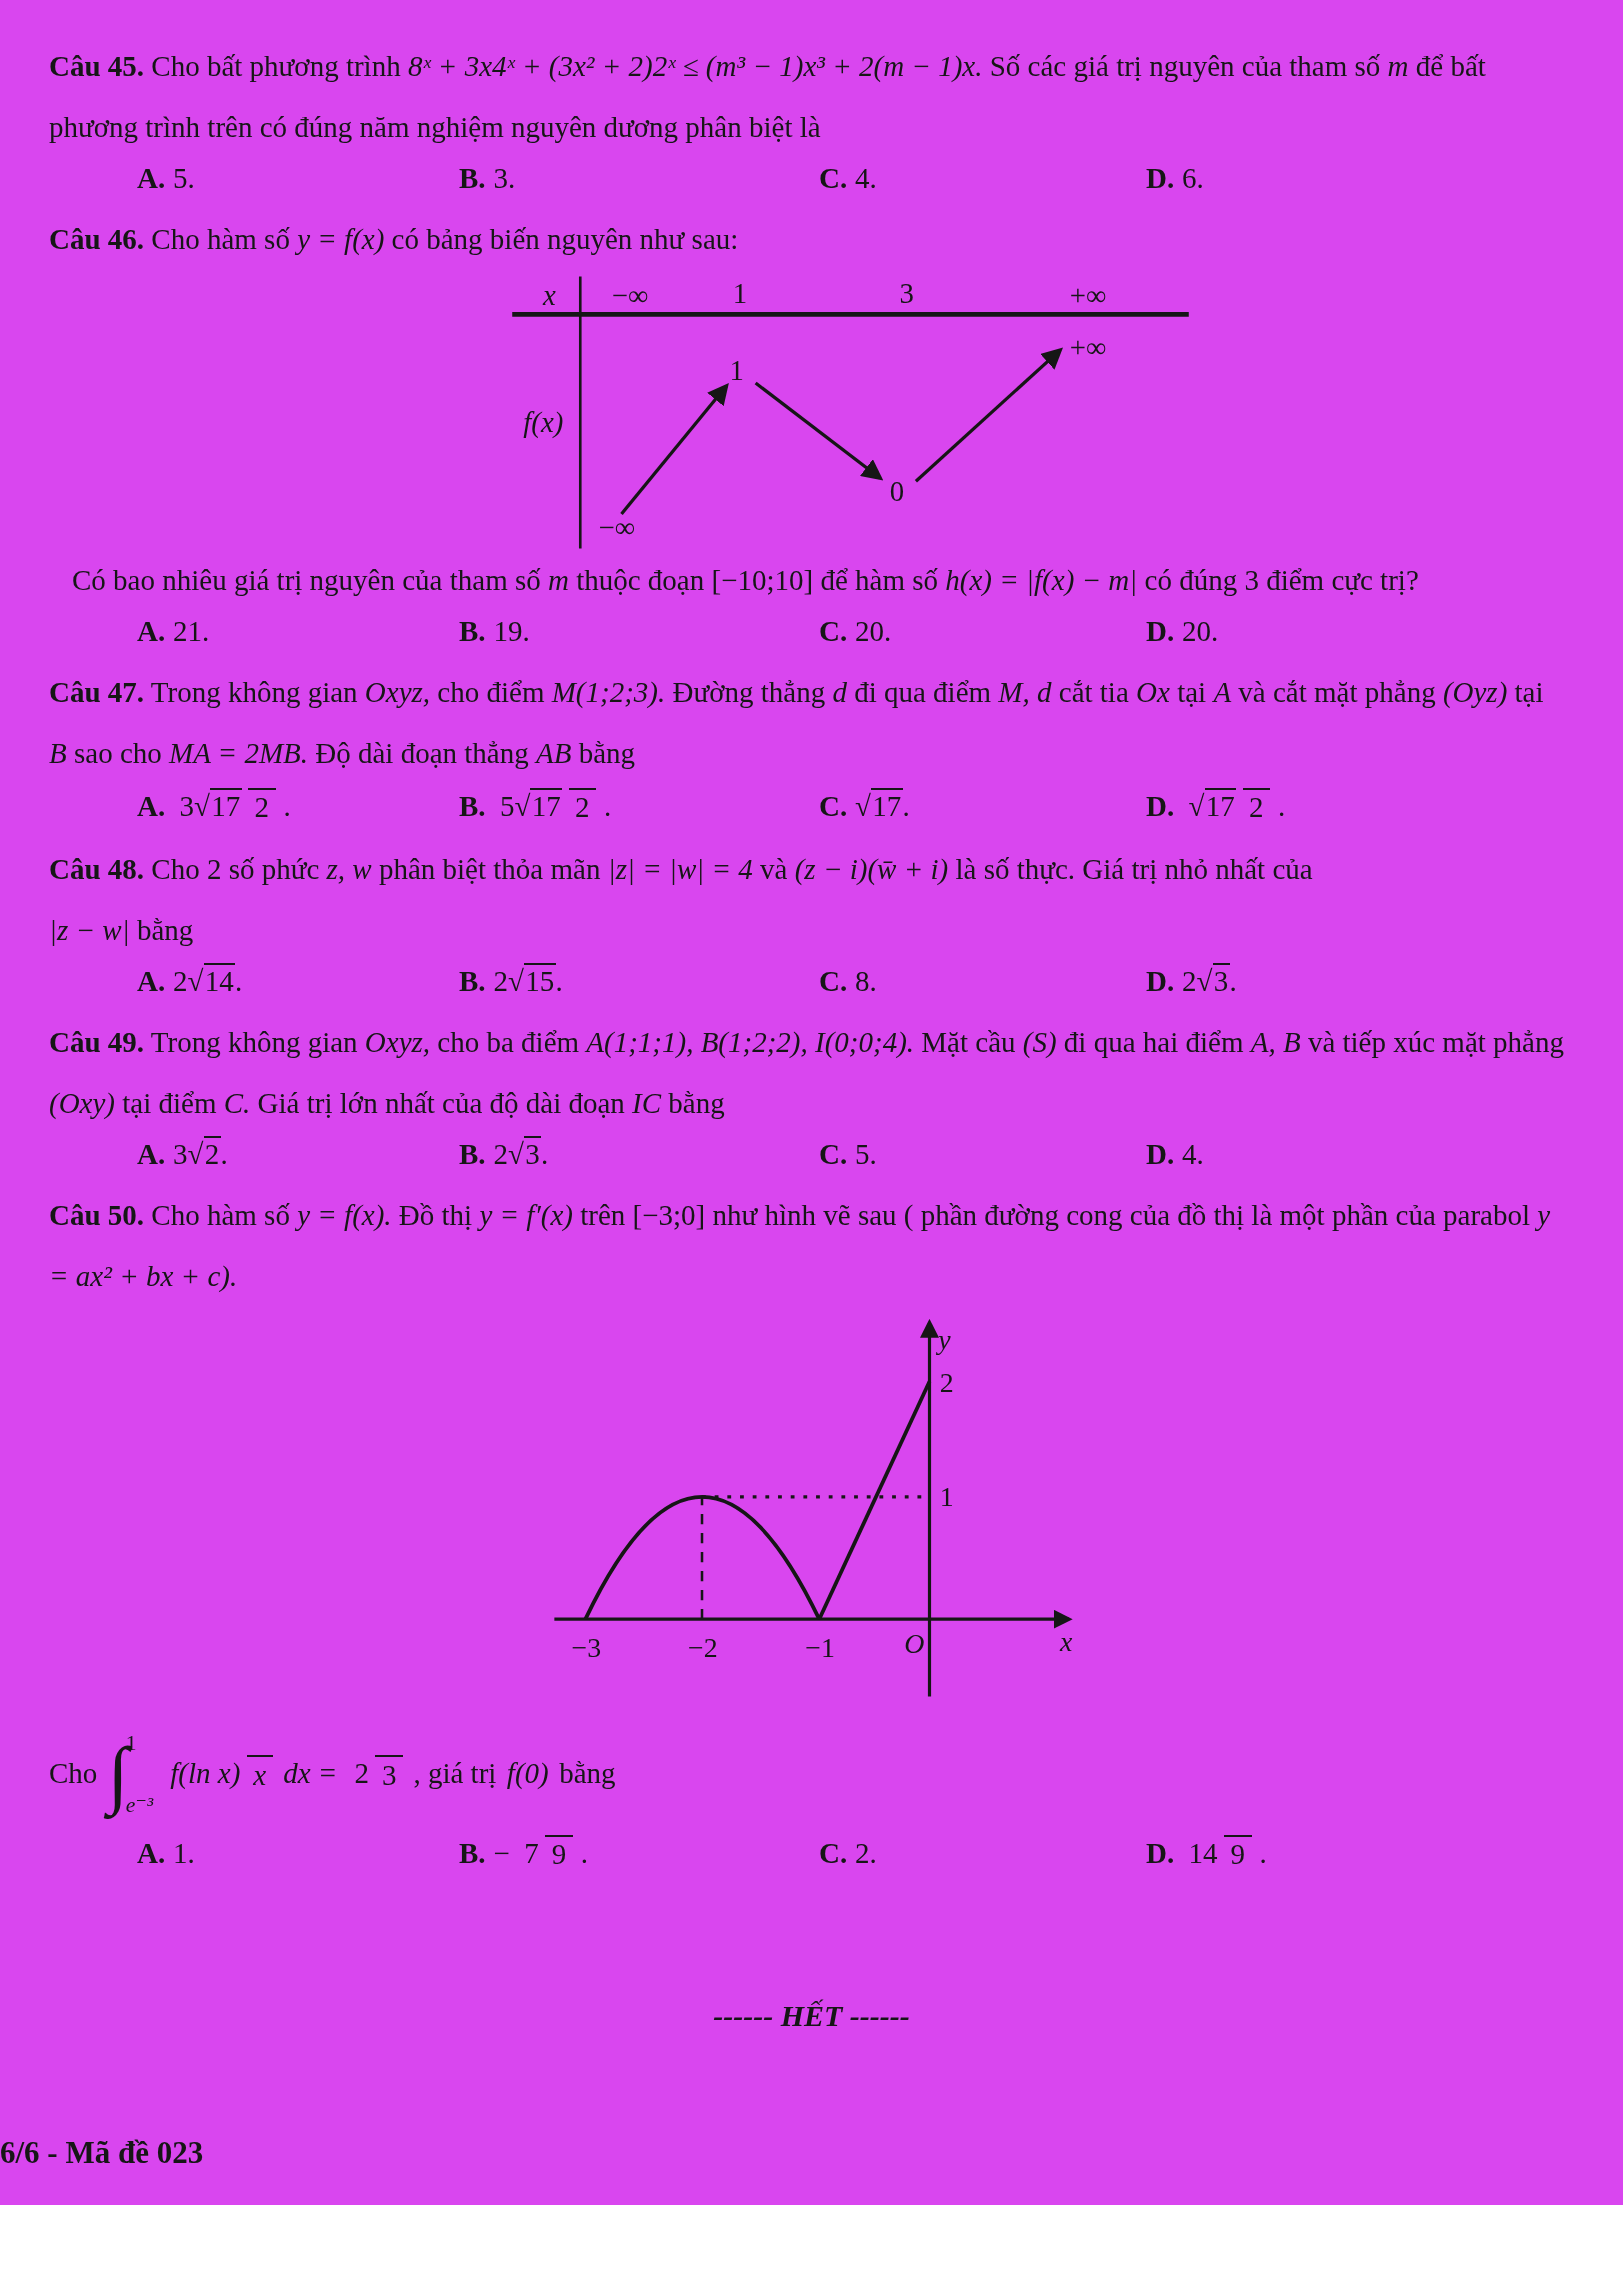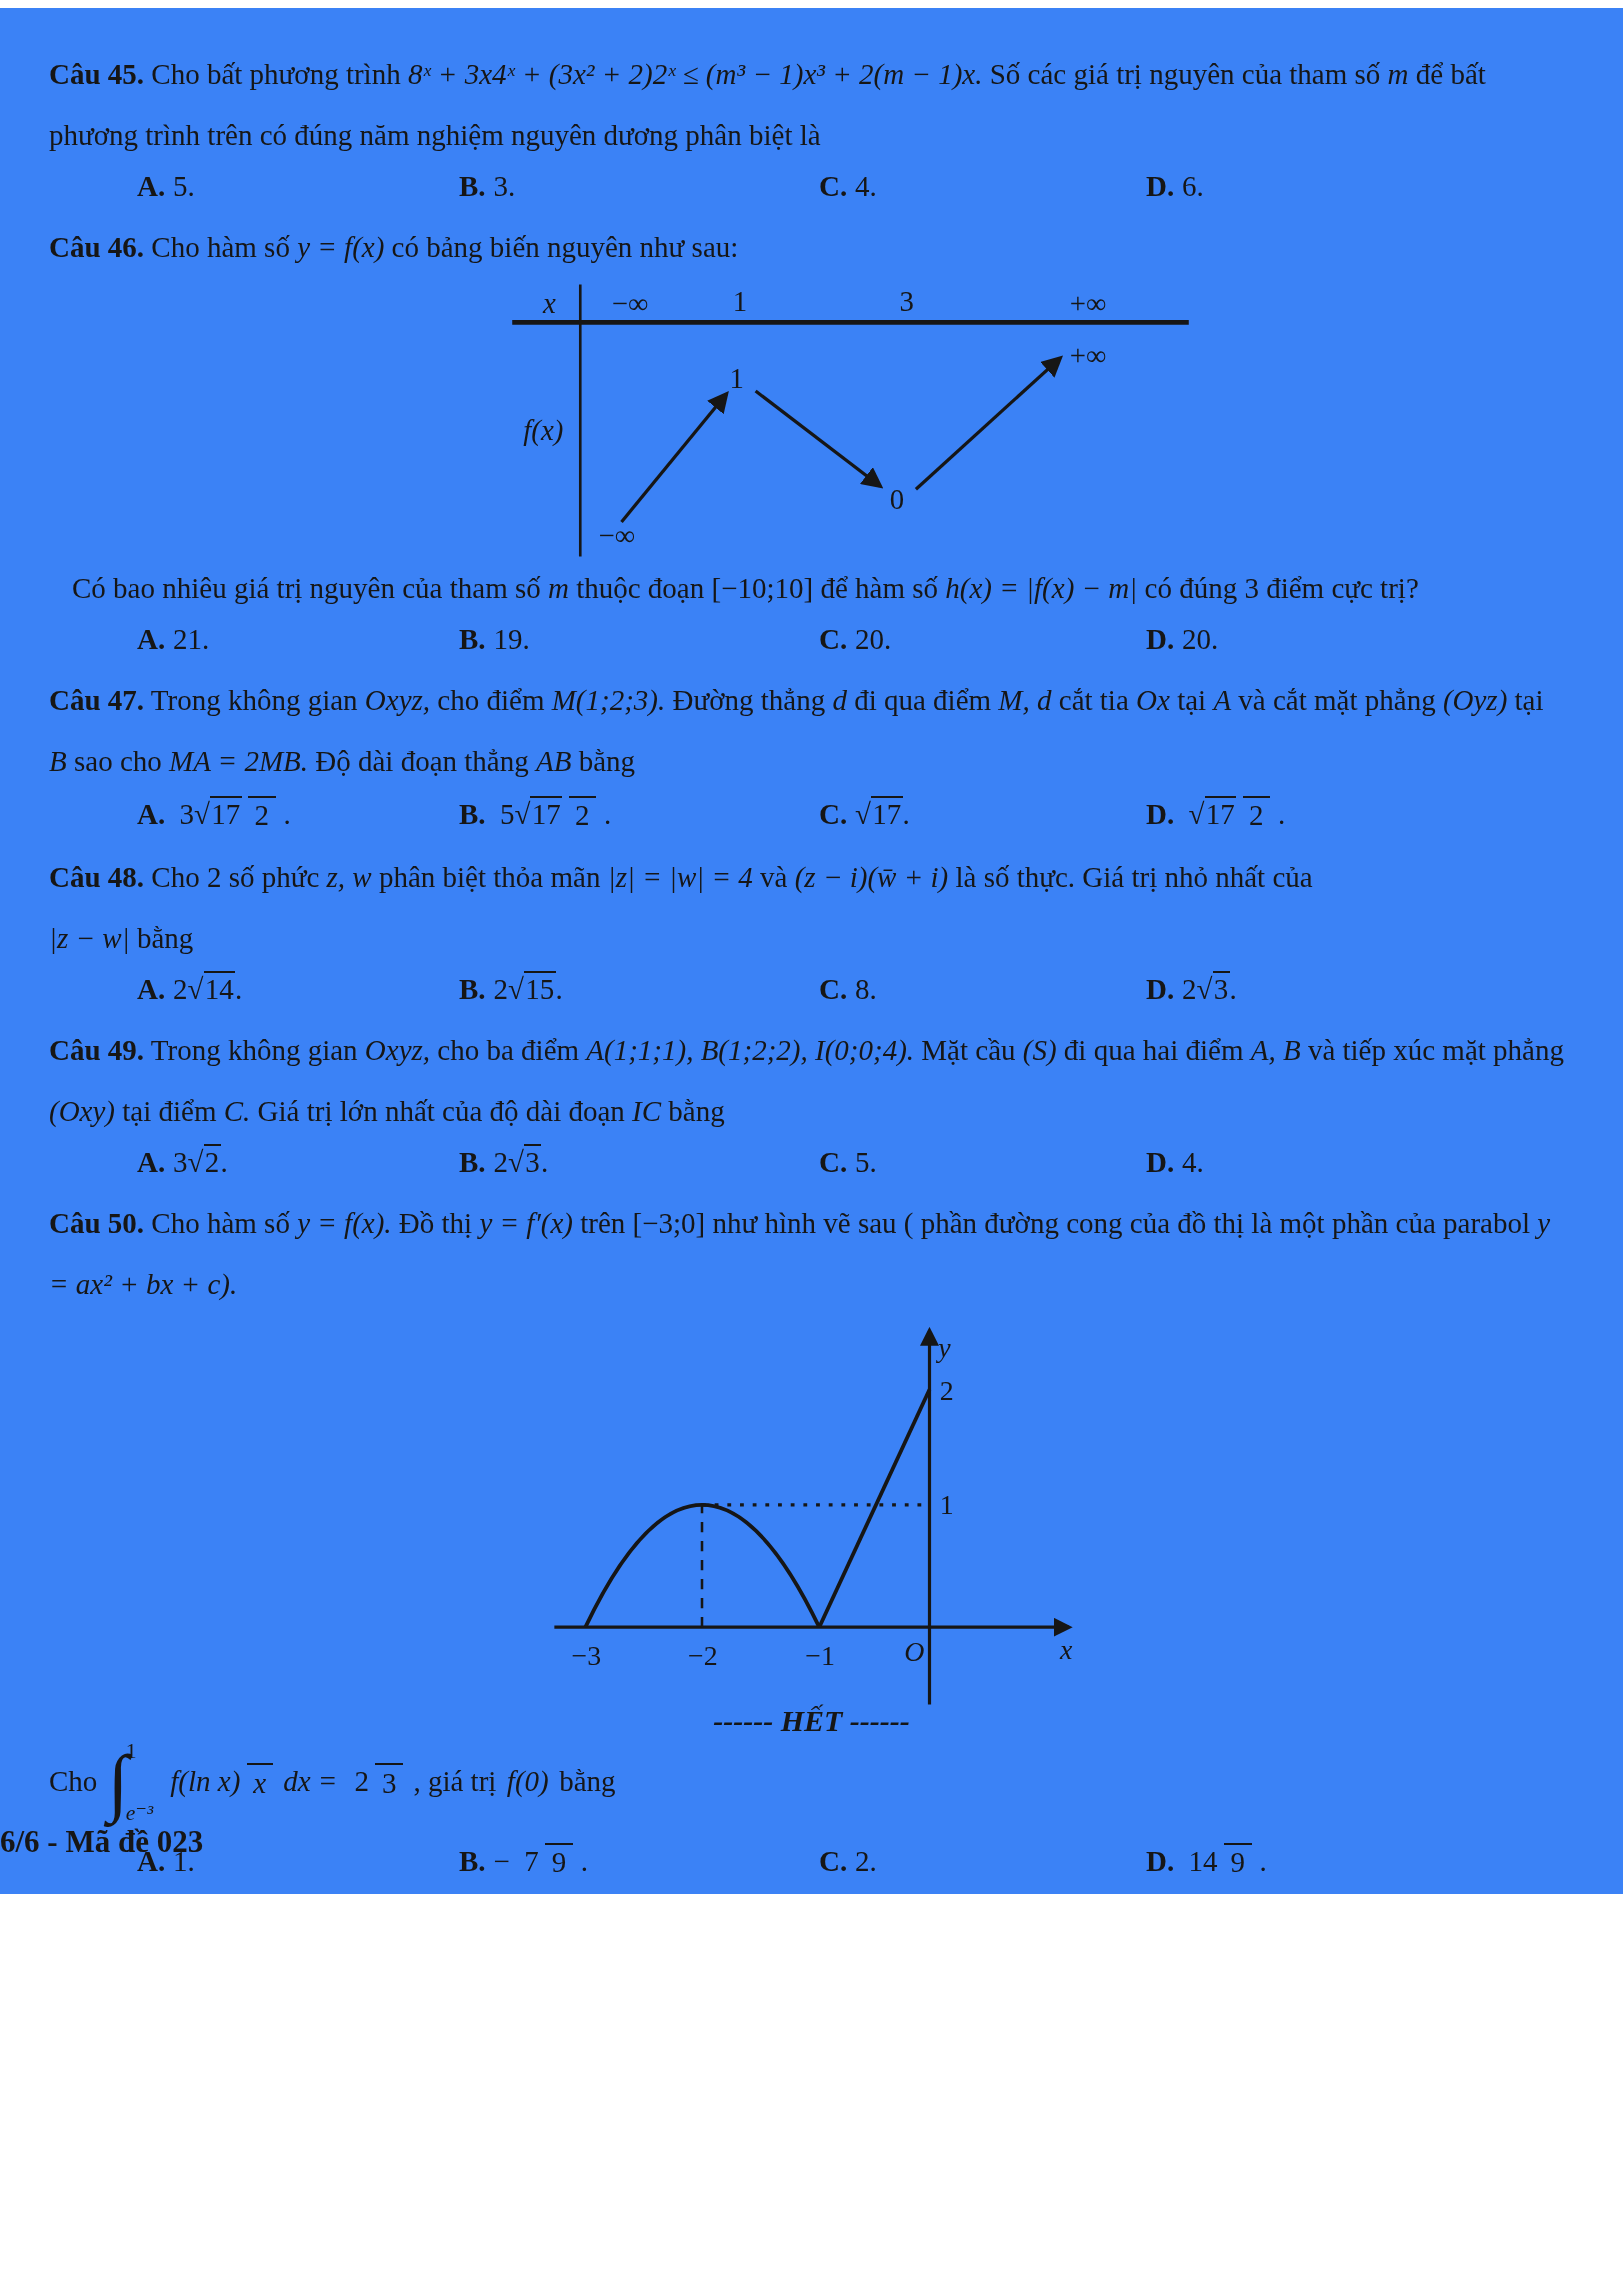--- a/index.html
+++ b/index.html
@@ -6,25 +6,24 @@
   html,body { margin:0; padding:0; }
   body {
     width:1623px; height:2295px;
     background:#ffffff;
     color:#161616;
     font-family:"Liberation Serif","DejaVu Serif",serif;
     font-size:29px;
   }
   .page {
     position:relative;
-    width:1623px; height:1886px;
+    width:1623px; height:2205px;
     padding:36px 56px 0 49px;
     overflow:hidden;
-    background:#3b82f6;
-    margin-top:8px;
+    background:#d946ef;
   }
   p.q { margin:0; line-height:2.1; }
   .qsec { margin-top:14.4px; }
   .qsec:first-child { margin-top:0; }
   b.ql { font-weight:bold; }
   .m { font-style:italic; }
   .indent { text-indent:23px; }
 
   
   .opts {
@@ -61,21 +60,21 @@
   svg text { font-family:"Liberation Serif","DejaVu Serif",serif; font-size:44px; fill:#161616; }
   svg text.it { font-style:italic; }
   svg .tline { stroke:#161616; stroke-width:4; }
   svg .thick { stroke-width:7; }
   svg .curve { stroke:#161616; stroke-width:6; fill:none; }
   svg .arrowln { stroke:#161616; stroke-width:5; fill:none; }
   svg .dash { stroke:#161616; stroke-width:4; fill:none; stroke-dasharray:16 14; }
   svg .dots { stroke:#161616; stroke-width:5; fill:none; stroke-dasharray:6 14; }
 
   .end {
-    position:absolute; left:0; right:0; bottom:156px;
+    position:absolute; left:0; right:0; bottom:172px;
     text-align:center; font-weight:bold; font-style:italic; font-size:30px;
   }
   .footer {
     position:absolute; left:0; right:0; bottom:34px;
     font-weight:bold; font-size:31px;
   }
 </style>
 </head>
 <body>
 

